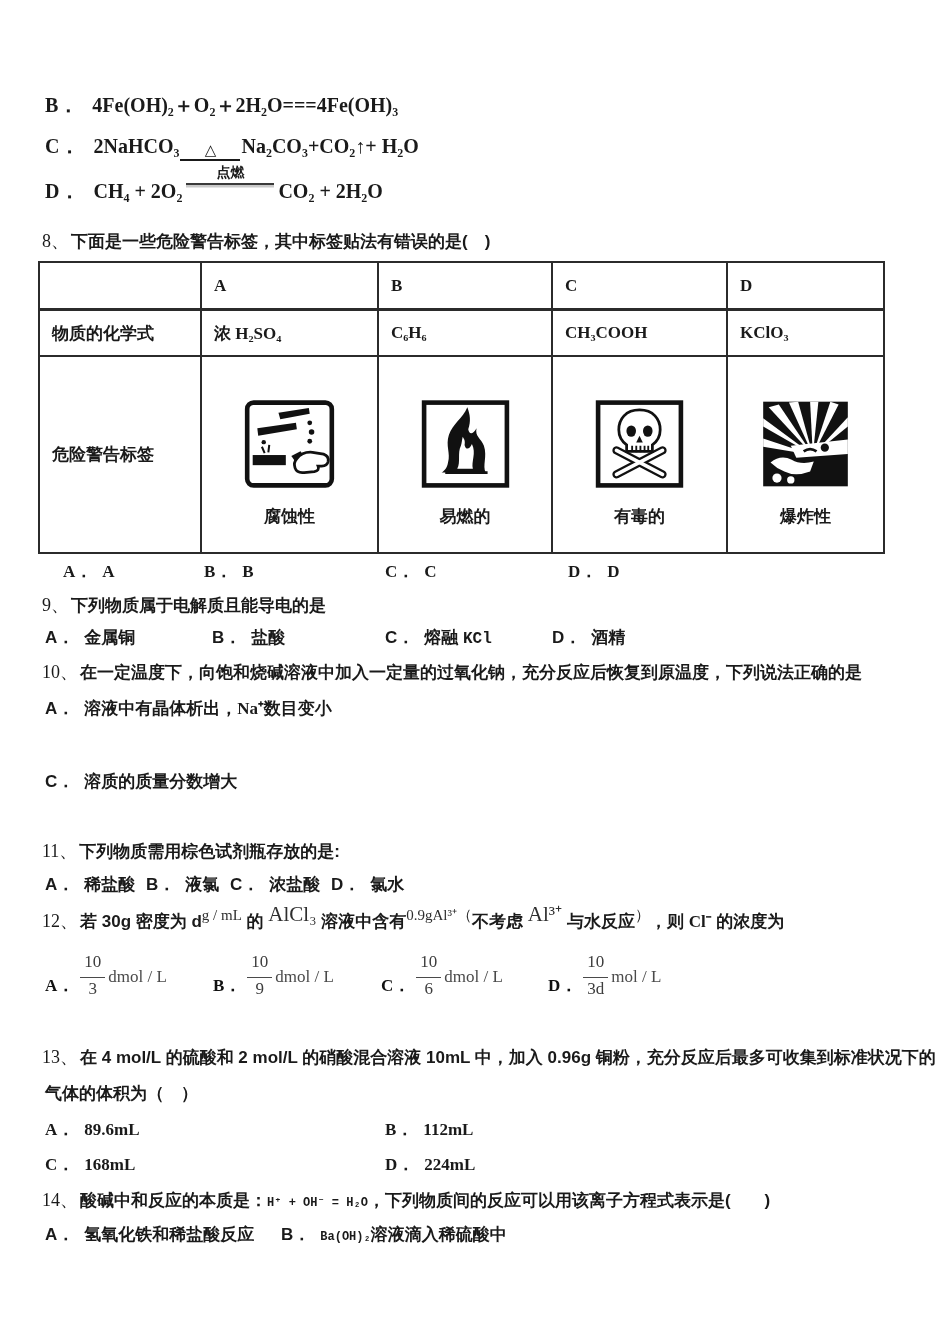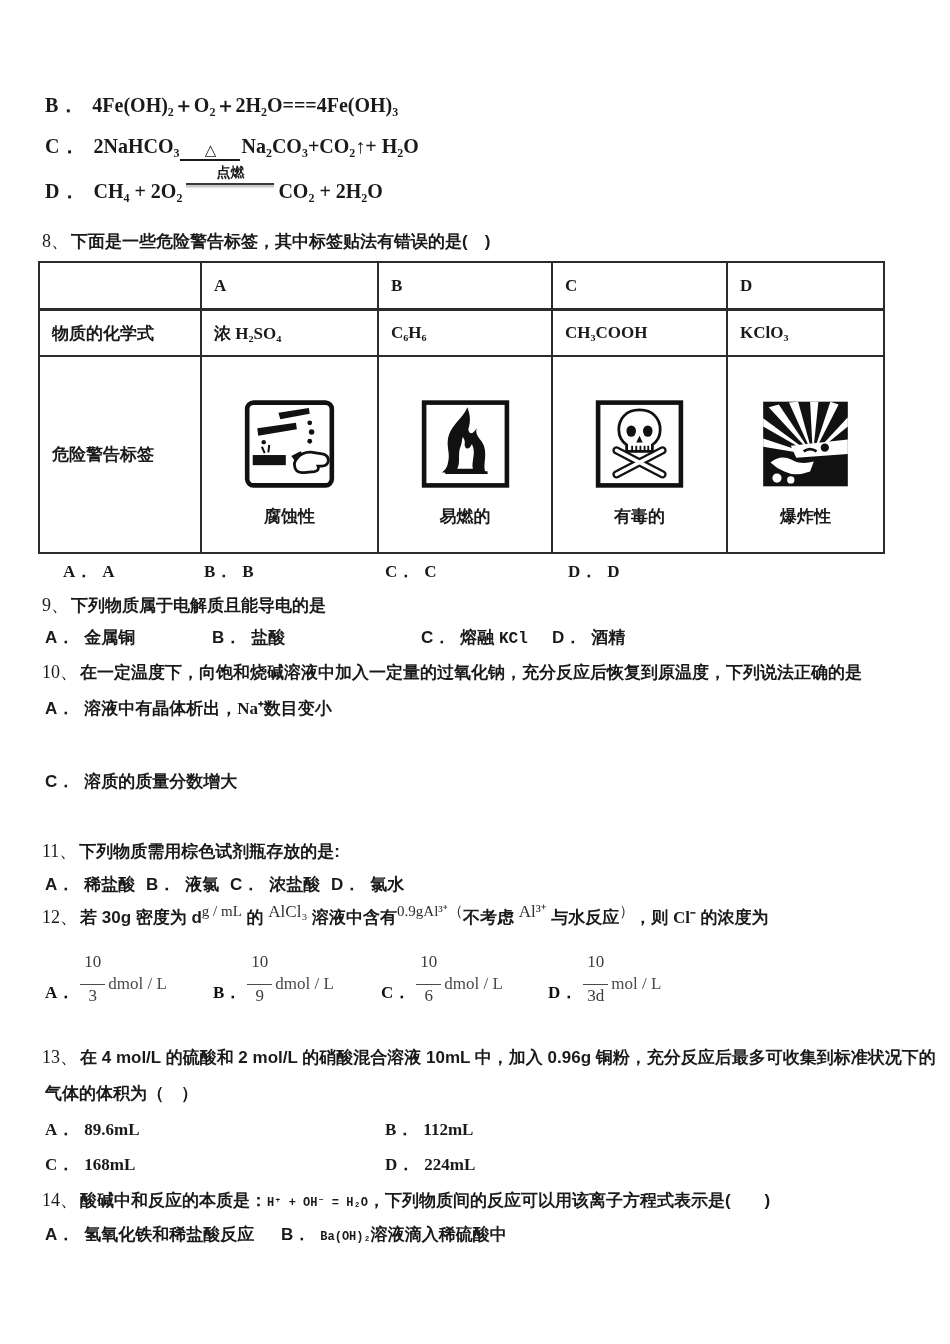--- a/index.html
+++ b/index.html
@@ -32,30 +32,30 @@
   .iconwrap svg{display:block;}
   .iconlabel{font-weight:700;font-size:17px;}
   
   .optlabel{font-weight:700;margin-right:10px;}
   .slabel{font-family:"Liberation Serif",serif;font-weight:700;font-size:17px;margin-right:10px;}
   .sval{font-family:"Liberation Serif",serif;font-weight:700;font-size:17px;}
   .naplus{font-family:"Liberation Serif",serif;font-weight:700;}
   
   .sup{font-family:"Liberation Serif",serif;font-weight:400;font-size:15px;color:#2e2e2e;
        position:relative;top:-7px;}
-  .supbig{font-family:"Liberation Serif",serif;font-weight:400;font-size:17px;color:#2e2e2e;
+  .supbig{font-family:"Liberation Serif",serif;font-weight:400;font-size:21px;color:#2e2e2e;
        position:relative;top:-6px;}
   .clser{font-family:"Liberation Serif",serif;font-weight:700;}
   
   .fopt{display:inline-flex;align-items:flex-end;}
   .fopt .flabel{font-family:"Liberation Serif",serif;font-weight:700;font-size:17px;color:#111;
                 margin:0 6px 3px 0;}
   .frac{display:inline-flex;flex-direction:column;align-items:center;
         font-family:"Liberation Serif",serif;font-size:17px;color:#3d3d3d;line-height:1.2;}
-  .frac .num{border-bottom:1.6px solid #4a4a4a;padding:0 4px 12px;}
+  .frac .num{border-bottom:1.6px solid #4a4a4a;padding:0 4px 5px;}
   .frac .den{padding-top:1px;}
   .funit{font-family:"Liberation Serif",serif;font-size:17px;color:#4a4a4a;margin:0 0 13px 3px;}
 </style>
 </head>
 <body>
 
 <div class="page">
 
   <div class="l eq" style="left:45px;top:92px;">
     <span class="lbl">B．</span><span>4Fe(OH)₂＋O₂＋2H₂O===4Fe(OH)₃</span>
@@ -190,21 +190,21 @@
 
   <div class="l hei" style="left:42px;top:593px;">
     <span class="qnum">9、</span><span>下列物质属于电解质且能导电的是</span>
   </div>
   <div class="l hei" style="left:45px;top:626px;">
     <span class="optlabel">A．</span><span>金属铜</span>
   </div>
   <div class="l hei" style="left:212px;top:626px;">
     <span class="optlabel">B．</span><span>盐酸</span>
   </div>
-  <div class="l hei" style="left:385px;top:626px;margin-left:36px;">
+  <div class="l hei" style="left:385px;top:626px;">
     <span class="optlabel">C．</span><span>熔融 </span><span class="mono">KCl</span>
   </div>
   <div class="l hei" style="left:552px;top:626px;">
     <span class="optlabel">D．</span><span>酒精</span>
   </div>
 
   <div class="l hei" style="left:42px;top:660px;">
     <span class="qnum">10、</span><span>在一定温度下，向饱和烧碱溶液中加入一定量的过氧化钠，充分反应后恢复到原温度，下列说法正确的是</span>
   </div>
   <div class="l hei" style="left:45px;top:696px;">

